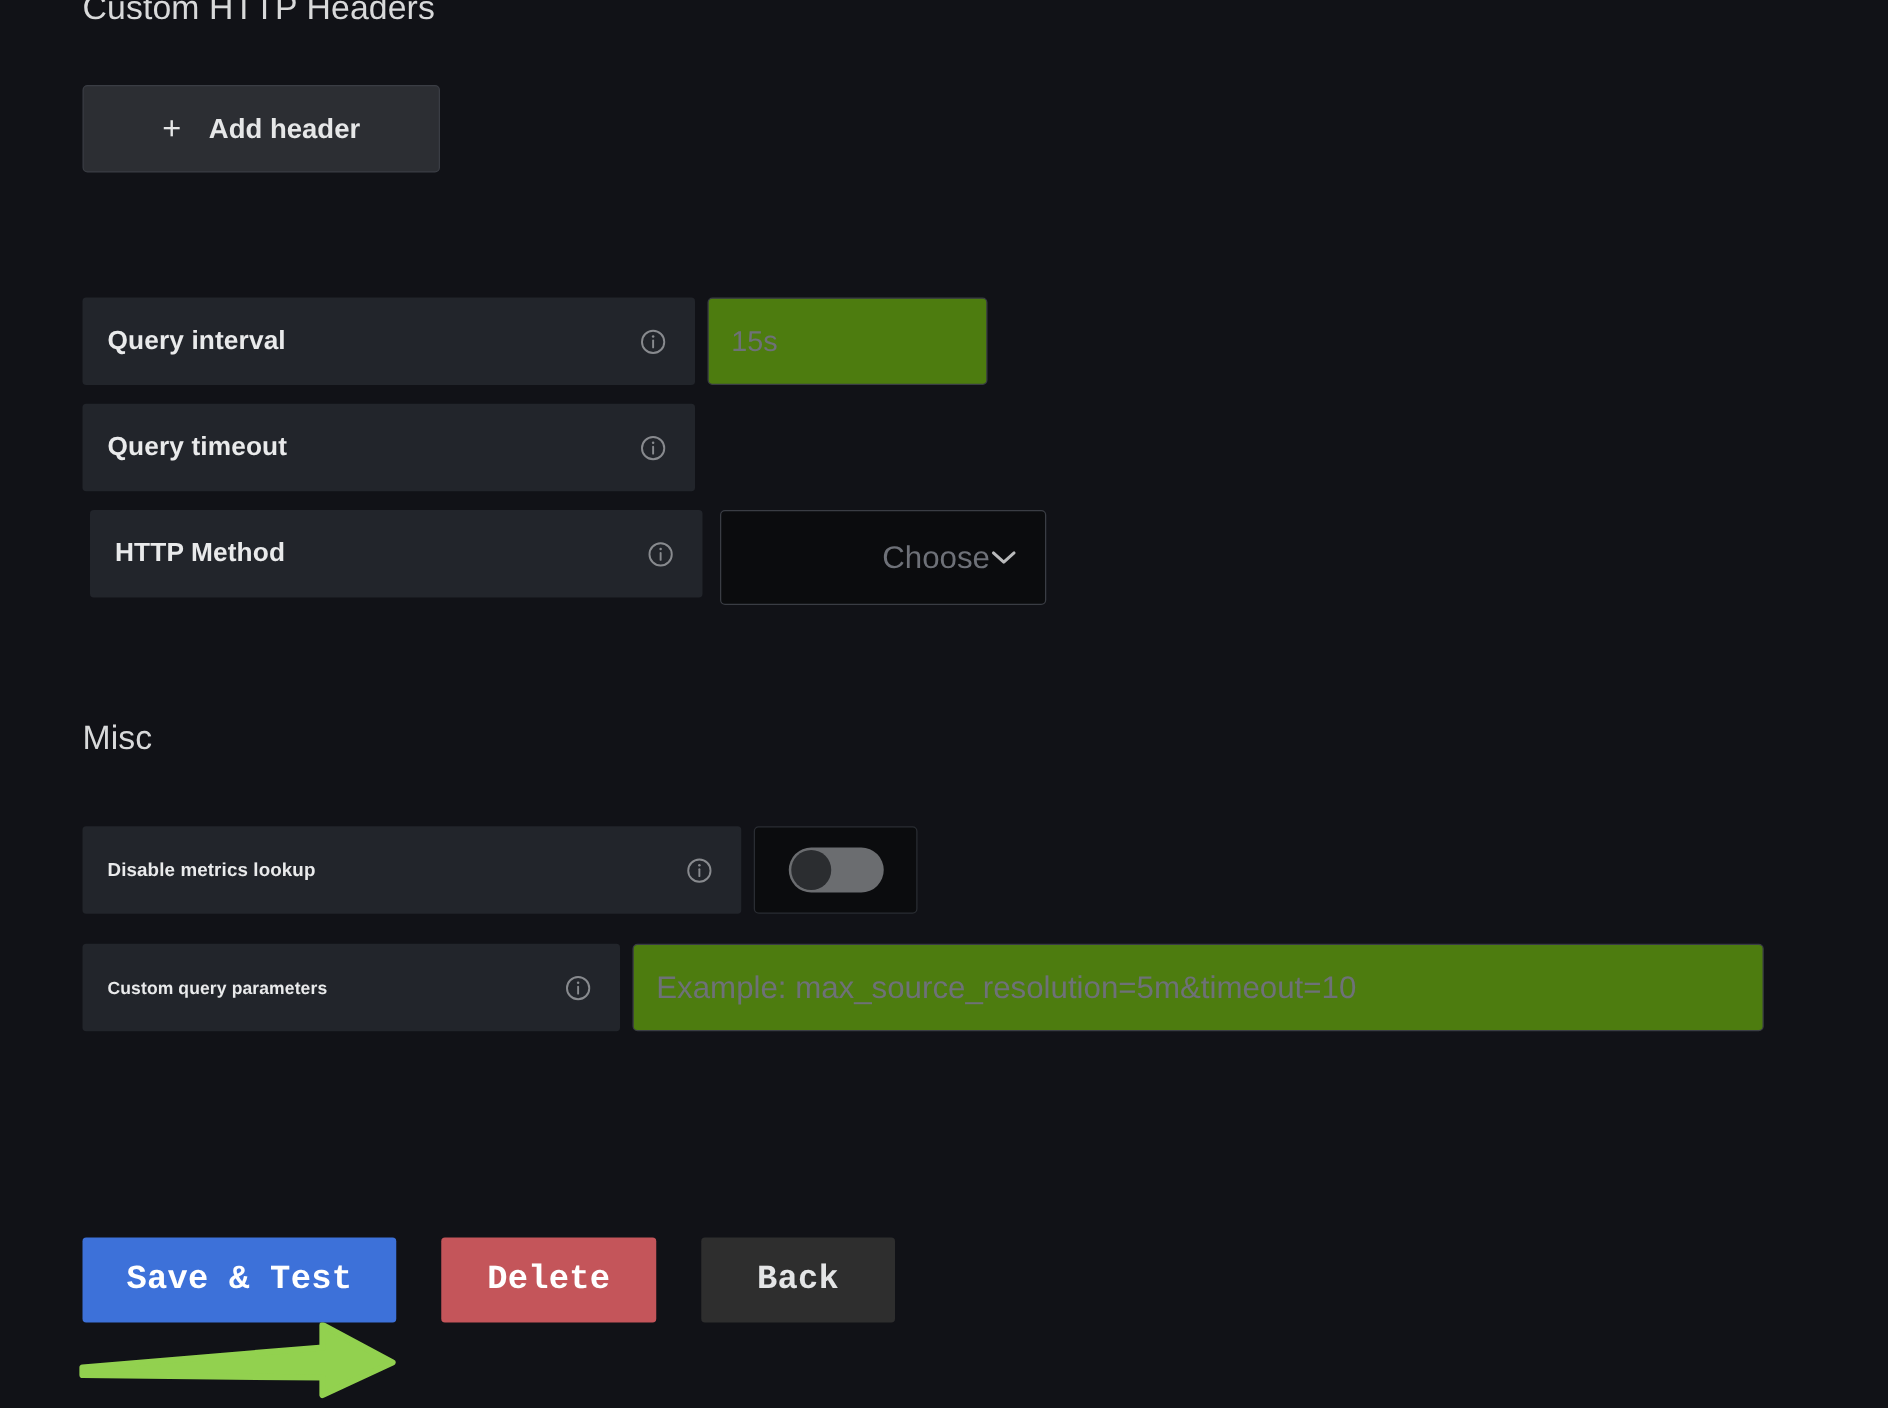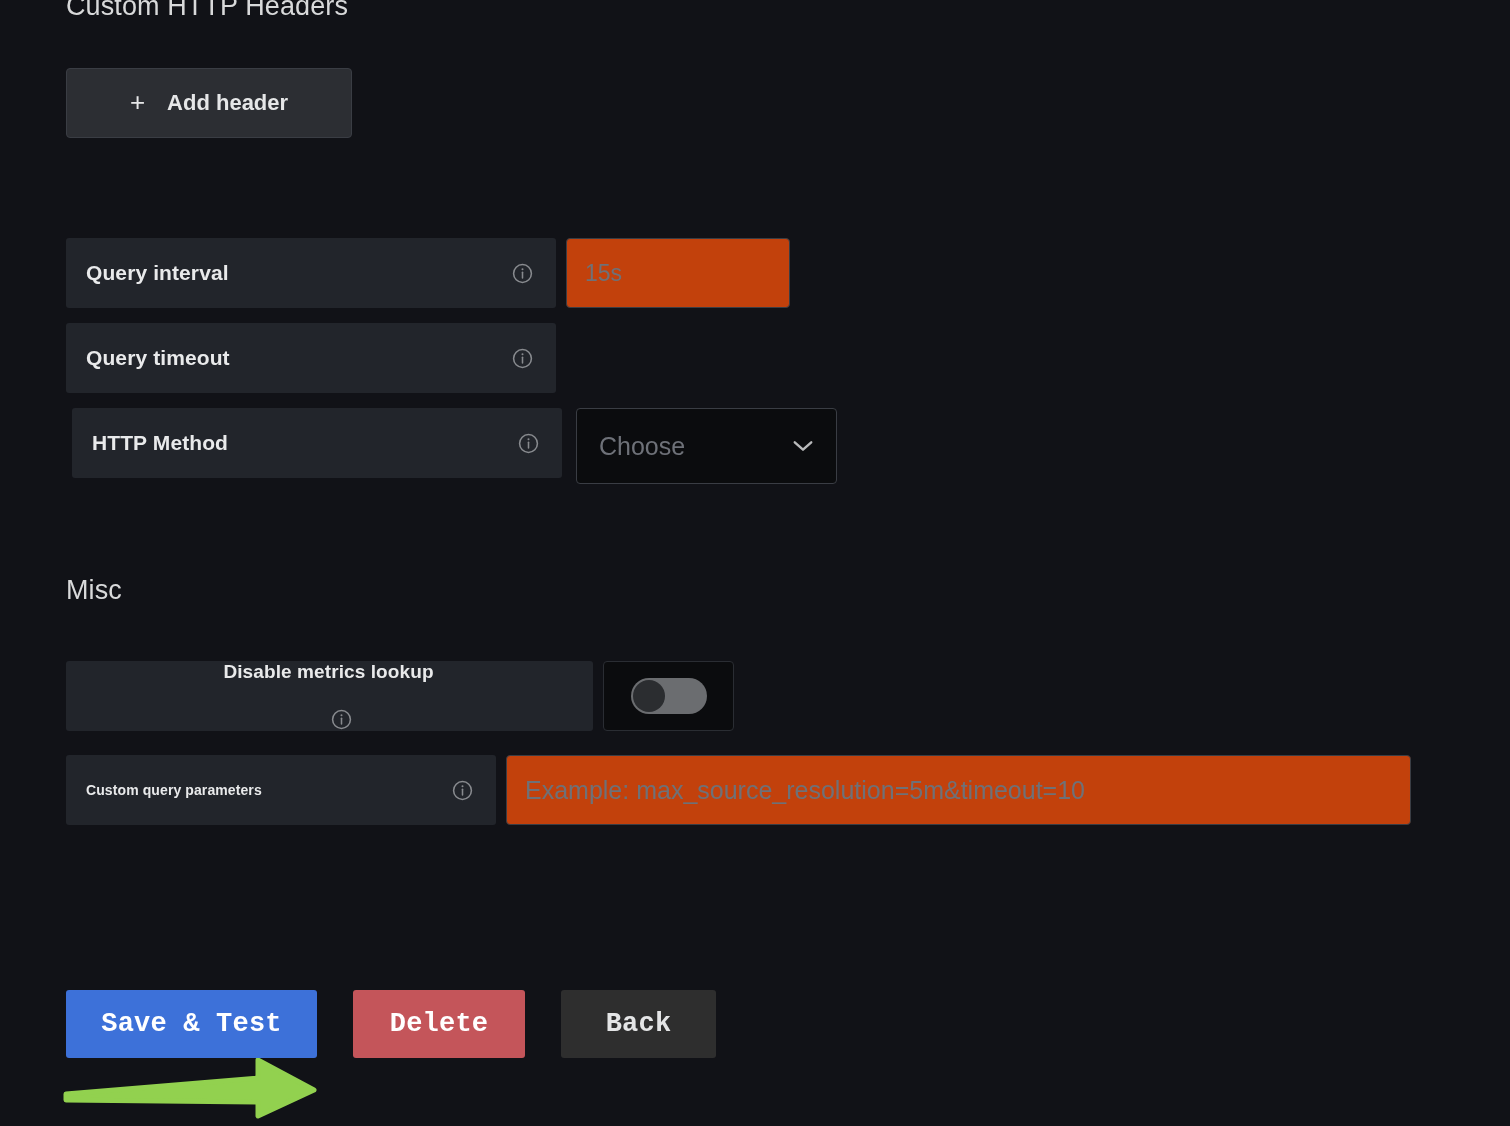--- a/index.html
+++ b/index.html
@@ -97,21 +97,21 @@
   .info-icon {
     width: 23px;
     height: 23px;
     flex: none;
     margin-left: 26px;
     opacity: 0.62;
   }
   .info-icon svg { display: block; }
 
   .text-input {
-    background: #c2410c;
+    background: #4d7c0f;
     border: 1px solid #3a3d44;
     border-radius: 4px;
     color: #d8d9da;
     font-family: "Liberation Sans", sans-serif;
     font-size: 23px;
     padding: 0 18px;
     outline: none;
   }
   .text-input::placeholder { color: #6e7178; opacity: 1; }
 
@@ -128,37 +128,37 @@
   #row-timeout .text-input { width: 224px; height: 70px; }
 
   .select-box {
     width: 261px;
     height: 76px;
     background: #0b0c0e;
     border: 1px solid #3a3d44;
     border-radius: 4px;
     display: flex;
     align-items: center;
-    justify-content: space-between;
+    justify-content: flex-end;
     padding: 0 22px 0 22px;
     font-size: 25px;
     color: #6e7178;
     cursor: pointer;
   }
   .chev {
     width: 22px;
     height: 14px;
     flex: none;
     opacity: 0.85;
   }
   .chev svg { display: block; }
 
   
   #row-lookup { left: 66px; top: 661px; }
-  #row-lookup .field-label { width: 527px; height: 70px; font-size: 19px; flex-direction: column; }
+  #row-lookup .field-label { width: 527px; height: 70px; font-size: 15px; }
 
   .toggle-wrap {
     width: 131px;
     height: 70px;
     background: #0b0c0e;
     border: 1px solid #2a2d33;
     border-radius: 4px;
     display: flex;
     align-items: center;
     justify-content: center;

